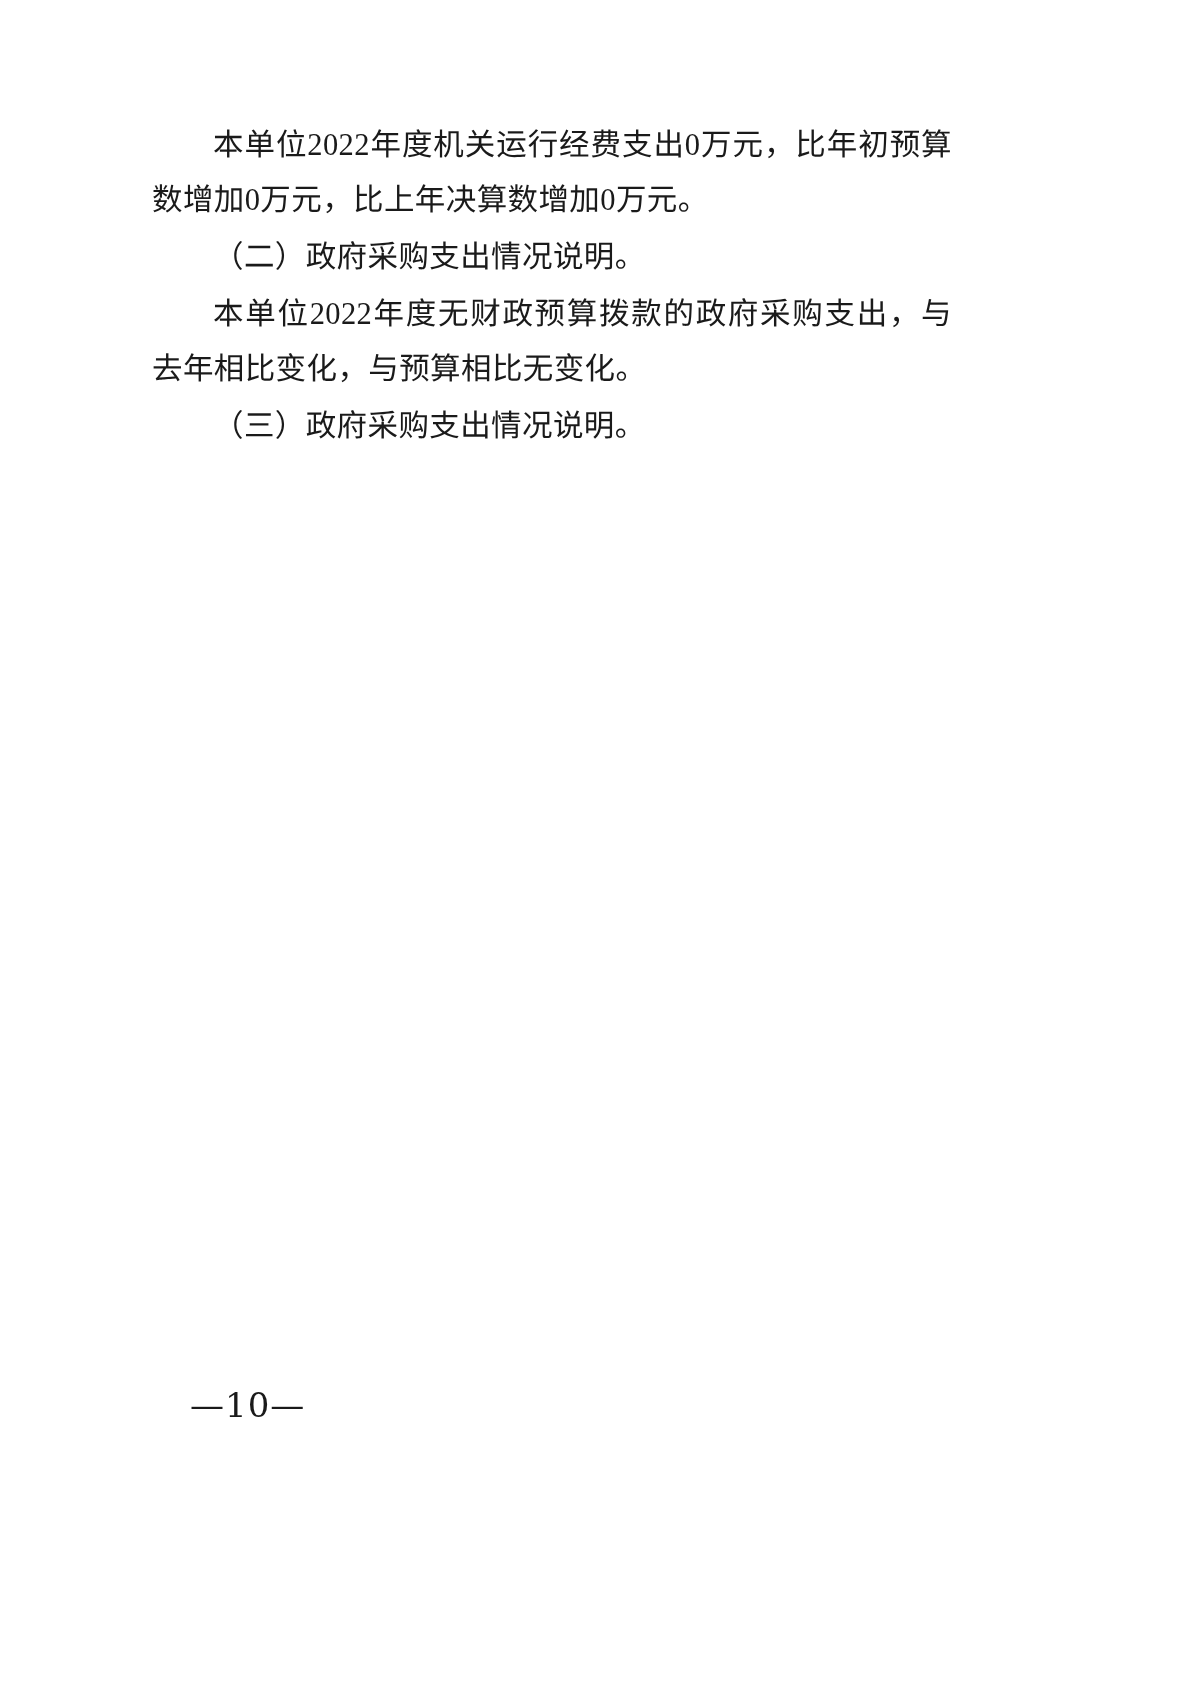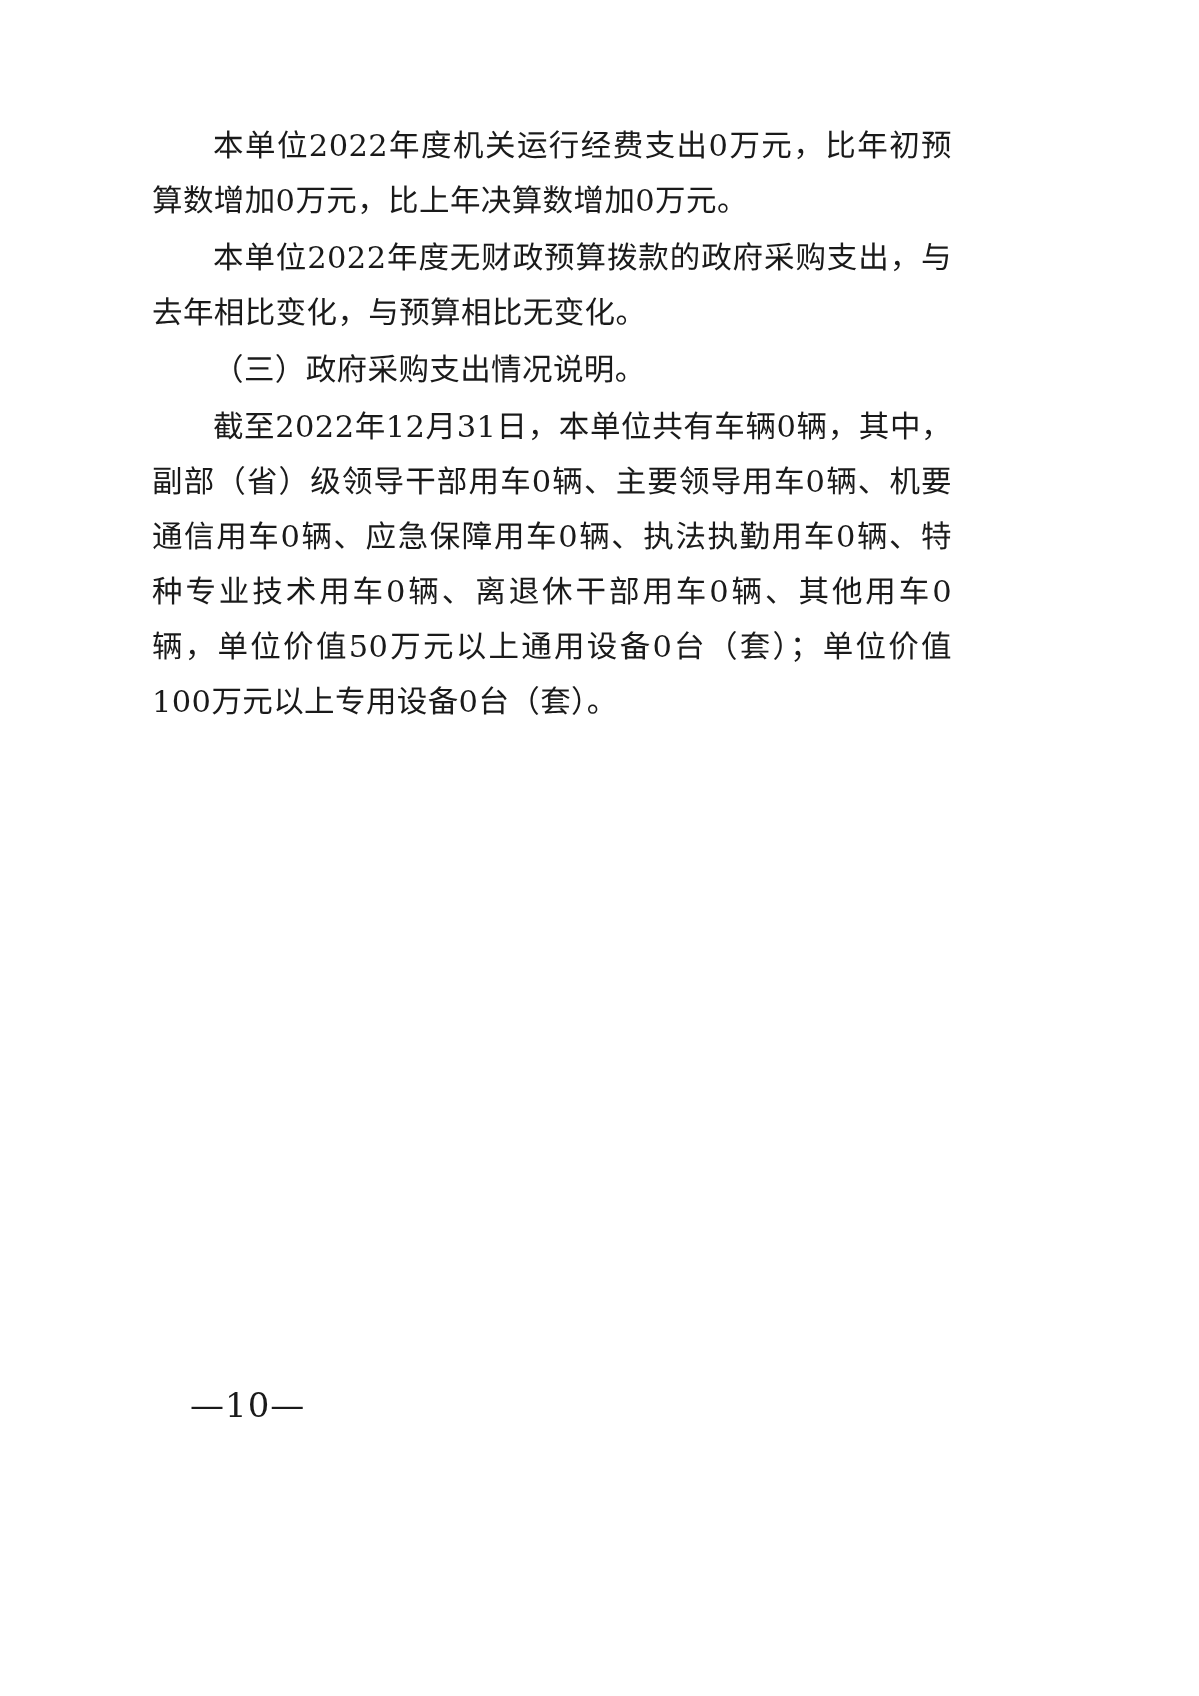--- a/index.html
+++ b/index.html
@@ -15,20 +15,21 @@
     margin: 0 auto;
     overflow: hidden;
     font-family: "DejaVu Serif", "Liberation Serif", serif;
     color: #1a1a1a;
   }
   .content {
     position: absolute;
     left: 152px;
     top: 118px;
     width: 800px;
+    font-family: Liberation Serif, serif;
   }
   p {
     margin: 0 0 2px 0;
     font-size: 30.5px;
     line-height: 55px;
     text-align: justify;
     text-justify: inter-ideograph;
     letter-spacing: 0.4px;
     text-indent: 2em;
   }
@@ -45,20 +46,20 @@
     color: #1a1a1a;
   }
 </style>
 </head>
 <body>
 
 <div class="page">
 
   <div class="content">
     <p>本单位2022年度机关运行经费支出0万元，比年初预算数增加0万元，比上年决算数增加0万元。</p>
+    <p>（二）政府采购支出情况说明。</p>
     <p>本单位2022年度无财政预算拨款的政府采购支出，与去年相比变化，与预算相比无变化。</p>
     <p>（三）政府采购支出情况说明。</p>
-    <p>截至2022年12月31日，本单位共有车辆0辆，其中，副部（省）级领导干部用车0辆、主要领导用车0辆、机要通信用车0辆、应急保障用车0辆、执法执勤用车0辆、特种专业技术用车0辆、离退休干部用车0辆、其他用车0辆，单位价值50万元以上通用设备0台（套）；单位价值100万元以上专用设备0台（套）。</p>
   </div>
 
   <div class="pagenum">—10—</div>
 
 </div>
 
 </body></html>

